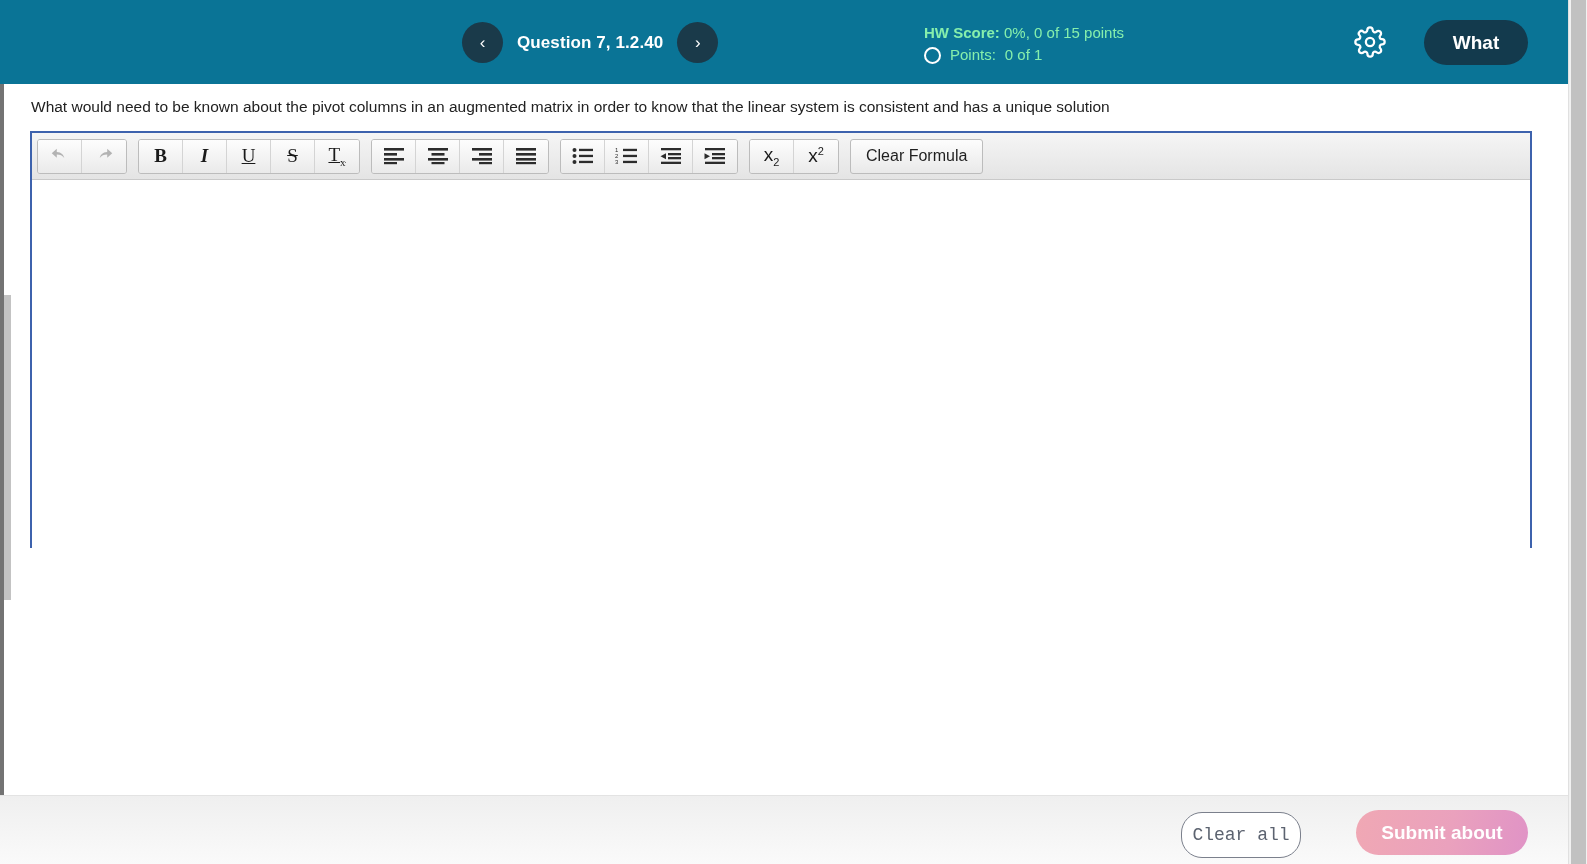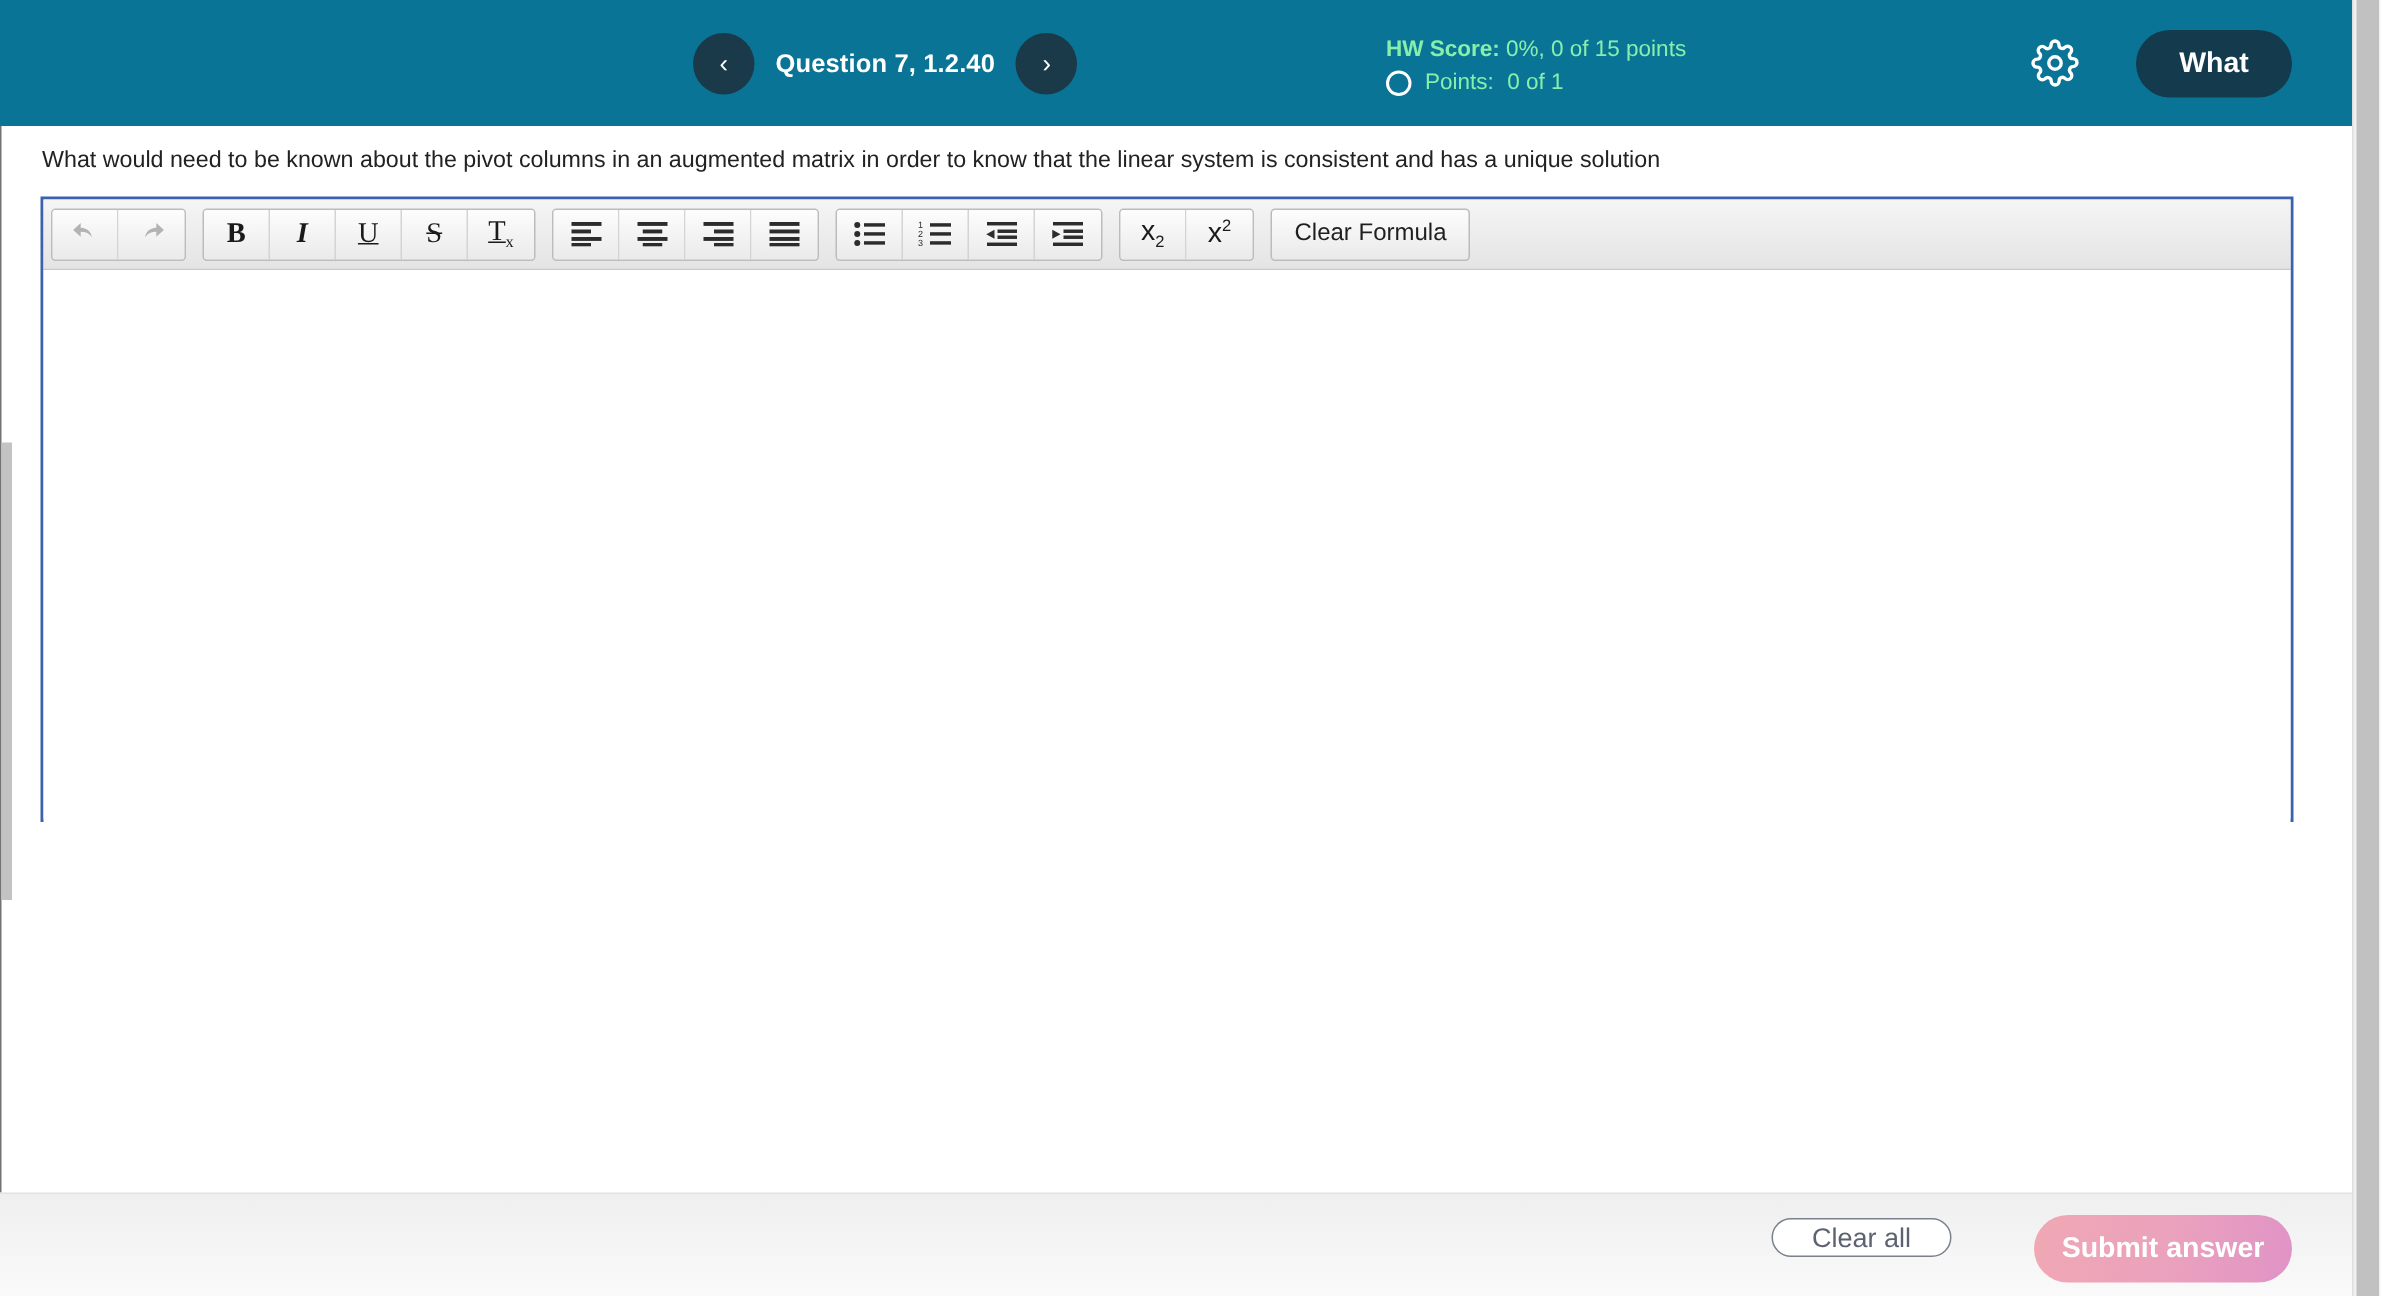--- a/index.html
+++ b/index.html
@@ -63,21 +63,21 @@
     position: absolute; left: 1424px; top: 20px;
     width: 104px; height: 45px; border-radius: 23px;
     background: #133a4d; color: #ffffff;
     font-family: "Liberation Sans", sans-serif;
     font-size: 19px; font-weight: bold; border: none; cursor: pointer;
   }
 
   
   .content {
     position: absolute; top: 84px; left: 0; width: 1568px; height: 711px;
-    background: #ffffff; border-left: 1px solid #737373;
+    background: #ffffff; border-left: 4px solid #737373;
   }
   .question-text {
     position: absolute; left: 27px; top: 14px;
     font-size: 15.5px; color: #222222; white-space: nowrap;
   }
 
   
   .left-sliver {
     position: absolute; left: 0px; top: 211px; width: 7px; height: 305px;
     background: #c3c3c3;
@@ -132,24 +132,24 @@
   }
 
   
   .footer {
     position: absolute; left: 0; top: 795px; width: 1568px; height: 69px;
     background: linear-gradient(#efefef, #fafafa);
     border-top: 1px solid #e3e3e3;
   }
   .clear-btn {
     position: absolute; left: 1181px; top: 16px;
-    width: 120px; height: 26px; border-radius: 21px;
+    width: 120px; height: 46px; border-radius: 21px;
     background: #ffffff; border: 1.6px solid #7b808c;
     color: #5c6370; font-size: 18px;
-    font-family: Liberation Sans, sans-serif; cursor: pointer;
+    font-family: Liberation Mono, monospace; cursor: pointer;
   }
   .submit-btn {
     position: absolute; left: 1356px; top: 14px;
     width: 172px; height: 45px; border-radius: 23px;
     background: linear-gradient(100deg, #f0a8b4 0%, #eaa1bd 55%, #e093c6 100%);
     color: #ffffff; font-size: 19px; font-weight: bold;
     font-family: "Liberation Sans", sans-serif;
     border: none; cursor: default;
   }
 
@@ -319,20 +319,20 @@
 
         <button class="formula-btn">Clear Formula</button>
       </div>
 
       <div class="editor-area"></div>
     </div>
   </div>
 
   <div class="footer">
     <button class="clear-btn">Clear all</button>
-    <button class="submit-btn">Submit answer</button>
+    <button class="submit-btn">Submit about</button>
   </div>
 
   <div class="page-scrollbar">
     <div class="thumb"></div>
   </div>
 
 </div>
 
 </body></html>

